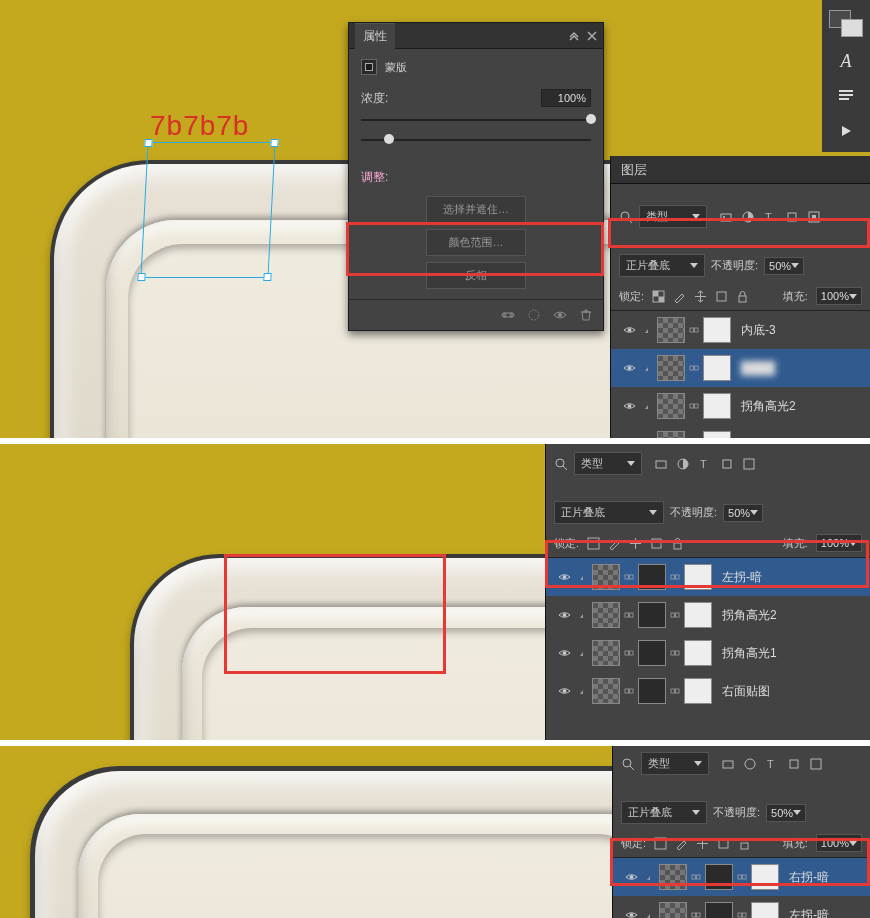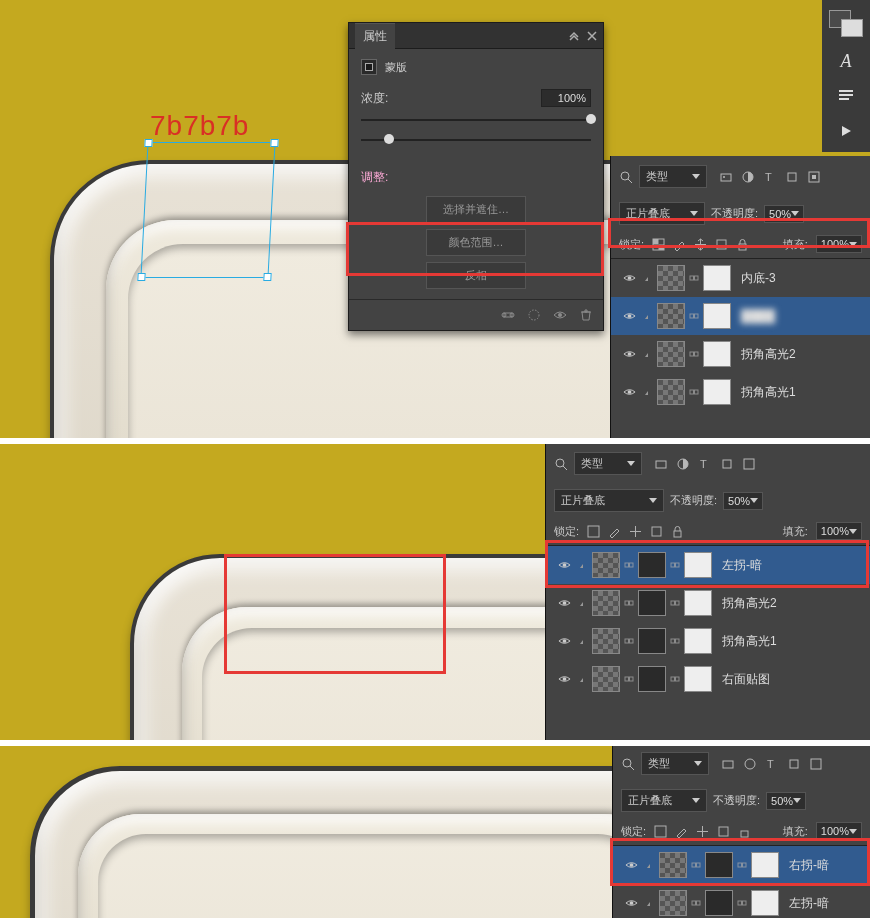--- a/index.html
+++ b/index.html
@@ -101,21 +101,21 @@
   .slider-knob { position:absolute; top:3px; width:10px; height:10px; background:#ddd; border-radius:50%; transform:translateX(-5px); }
   .adjust-label { color:#f9a8d4; font-size:12px; margin-top:22px; }
   .adjust-btns { display:flex; flex-direction:column; gap:6px; align-items:center; margin-top:10px; }
   .gray-btn { width:100px; text-align:center; padding:5px 0; background:#3a3a3a; border:1px solid #555; color:#999; font-size:11px; }
   .panel-footer { display:flex; justify-content:flex-end; gap:12px; padding:8px 10px; border-top:1px solid #2a2a2a; }
   .foot-icon { width:14px; height:14px; opacity:0.7; }
 
   
   .layers-panel { position:absolute; background:#434343; border-left:1px solid #111; }
   .lp-tab { background:#323232; padding:5px 10px 4px; font-size:13px; border-bottom:1px solid #111; }
-  .lp-filter { display:flex; align-items:center; gap:6px; padding:9px 8px; }
+  .lp-filter { display:flex; align-items:center; gap:6px; padding:21px 8px; }
   .sel-box-ctrl {
     display:flex; align-items:center; justify-content:space-between;
     background:#2e2e2e; border:1px solid #555; padding:3px 6px;
     font-size:11px; color:#ccc; min-width:68px;
   }
   .dn-caret { width:0;height:0;border-left:4px solid transparent;border-right:4px solid transparent;border-top:5px solid #ccc;}
   .filter-icons { display:flex; gap:8px; margin-left:6px; align-items:center;}
   .fi { width:14px; height:14px; opacity:0.85; }
   .blend-row { display:flex; align-items:center; gap:6px; padding:5px 8px; }
   .blend-row .sel-box-ctrl { min-width:86px; }
@@ -238,20 +238,21 @@
         </svg>
     </div>
     <div class="ts-icon">
       <svg width="14" height="14" viewBox="0 0 14 14">
           <path d="M3 2 L12 7 L3 12 Z" fill="#ddd"></path>
         </svg>
     </div>
   </div>
 
   <div class="layers-panel" style="left:610px; top:156px; width:260px; height:282px;">
+    <div class="lp-tab">图层</div>
     <div class="lp-filter">
       <svg class="fi" viewBox="0 0 14 14">
           <circle cx="6" cy="6" r="4" stroke="#ccc" fill="none"></circle>
           <path d="M9 9l4 4" stroke="#ccc"></path>
         </svg>
       <div class="sel-box-ctrl">
         <span>类型</span>
           <span class="dn-caret"></span>
       </div>
       <div class="filter-icons">

